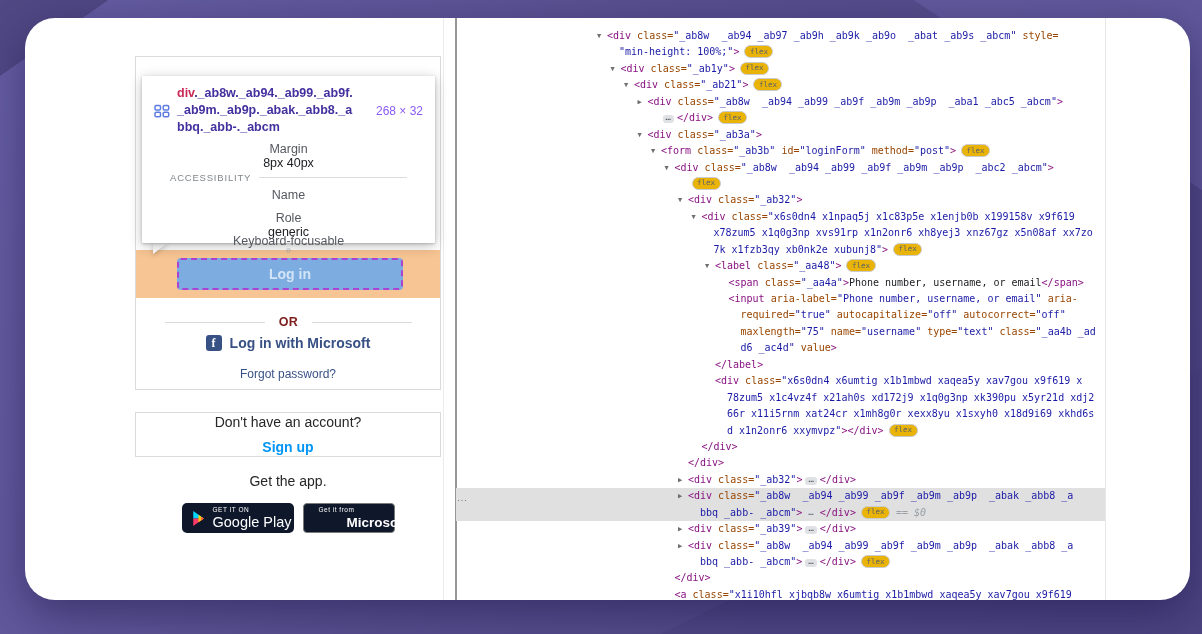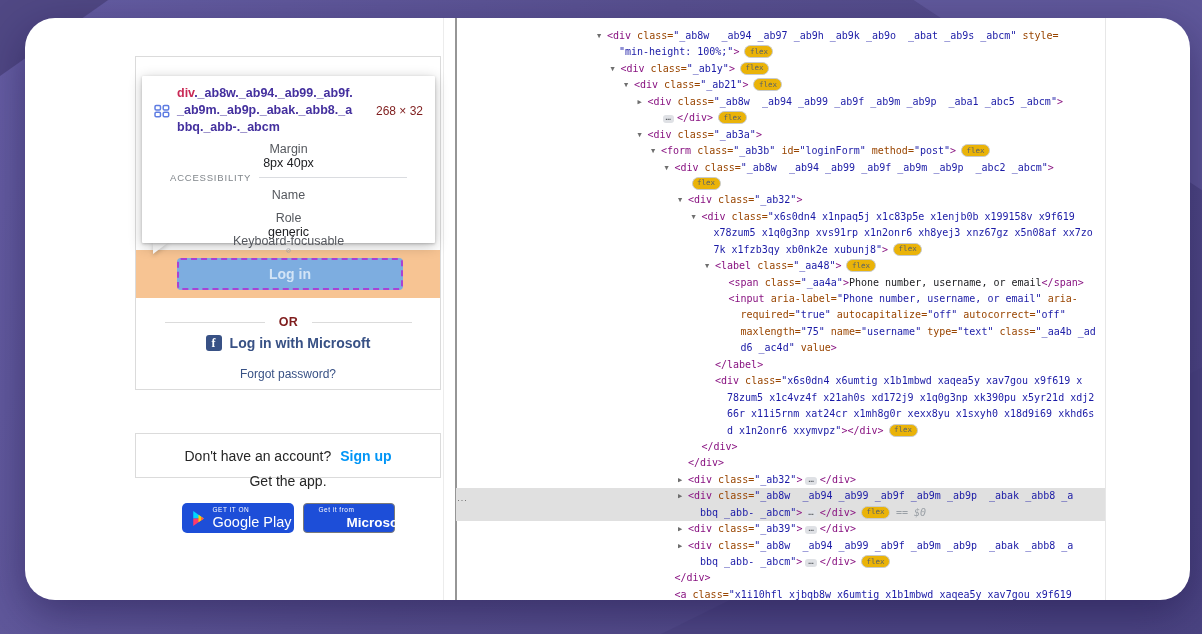--- a/index.html
+++ b/index.html
@@ -27,48 +27,48 @@
                 color:#d3e4f6;font-size:14px;font-weight:700;text-align:center;line-height:28px;}
   .or-row{position:absolute;left:140px;top:297px;width:247px;display:flex;align-items:center;gap:14px;}
   .or-row .rule{flex:1;height:1px;background:#dbdbdb;}
   .or-row .or-text{font-size:12.5px;font-weight:700;color:#7f1d1d;letter-spacing:.5px;}
   #fb-row{position:absolute;left:110px;top:317px;width:306px;display:flex;align-items:center;
           justify-content:center;gap:8px;color:#385185;font-size:14px;font-weight:700;}
   #fb-icon{width:16px;height:16px;background:#385185;border-radius:3px;color:#fff;font-size:12px;
            font-weight:700;text-align:center;line-height:16px;font-family:"Liberation Serif",serif;}
   #forgot{position:absolute;left:110px;top:349px;width:306px;text-align:center;
           font-size:12px;color:#385185;}
-  #signup-card{position:absolute;left:110px;top:415px;width:306px;height:45px;box-sizing:border-box;
+  #signup-card{position:absolute;left:110px;top:394px;width:306px;height:45px;box-sizing:border-box;
                border:1px solid #dbdbdb;background:#fff;display:flex;align-items:center;justify-content:center;
-               font-size:14px;color:#262626;gap:9px;}
+               font-size:14px;color:#262626;gap:9px;flex-direction:column;}
   #signup-link{color:#0095f6;font-weight:700;}
   #get-app{position:absolute;left:110px;top:455px;width:306px;text-align:center;font-size:14px;color:#262626;}
   #badge-row{position:absolute;left:110px;top:485px;width:306px;height:30px;display:flex;
              justify-content:center;gap:9px;}
-  .store-badge{height:30px;background:#1d4ed8;border-radius:5px;display:flex;align-items:center;
+  .store-badge{height:30px;background:#0f172a;border-radius:5px;display:flex;align-items:center;
                box-sizing:border-box;color:#fff;}
   #gp-badge{width:112px;padding-left:10px;gap:8px;}
   #ms-badge{width:92px;padding-left:8px;gap:7px;border:1px solid #7a7a7a;border-radius:4px;}
   .badge-text{display:flex;flex-direction:column;line-height:1;}
   .badge-top{font-size:6.5px;letter-spacing:.5px;margin-bottom:2px;color:#fff;}
   #gp-name{font-size:14.5px;font-weight:500;}
   #ms-name{font-size:13.5px;font-weight:700;padding-left:28px;}
 
   
   #tooltip{position:absolute;left:117px;top:58px;width:293px;height:167px;background:#fff;z-index:6;
            border-radius:1px;box-shadow:0 1px 3px rgba(0,0,0,.22),0 3px 14px rgba(0,0,0,.24);
            box-sizing:border-box;}
   #tooltip-arrow{position:absolute;left:128px;top:224px;width:0;height:0;z-index:5;
                  border-top:12px solid #fff;border-right:16px solid transparent;
                  filter:drop-shadow(0 2px 2px rgba(0,0,0,.18));}
   .tt-head{display:flex;align-items:center;padding:9px 12px 4px;gap:7px;}
   .tt-selector{font-size:12.5px;font-weight:700;line-height:17px;width:176px;word-break:break-all;}
   .tt-tag{color:#c92a56;}
   .tt-classes{color:#44309e;}
-  .tt-size{margin-left:auto;color:#7f1d1d;font-size:12px;white-space:nowrap;align-self:center;}
+  .tt-size{margin-left:auto;color:#8b5cf6;font-size:12px;white-space:nowrap;align-self:center;}
   .tt-row{display:flex;justify-content:space-between;align-items:center;padding:2px 12px;height:19px;
           font-size:12.5px;color:#55585e;flex-direction:column;}
   .tt-val{color:#202124;}
   .tt-sec{display:flex;align-items:center;gap:8px;padding:9px 28px 3px;color:#80868b;
           font-size:9.5px;letter-spacing:.8px;}
   .tt-sec .rule{flex:1;height:1px;background:#dadce0;}
 
   
   #tree{position:absolute;left:431px;top:10px;width:649px;
         font-family:"DejaVu Sans Mono",monospace;font-size:10px;line-height:16.45px;

